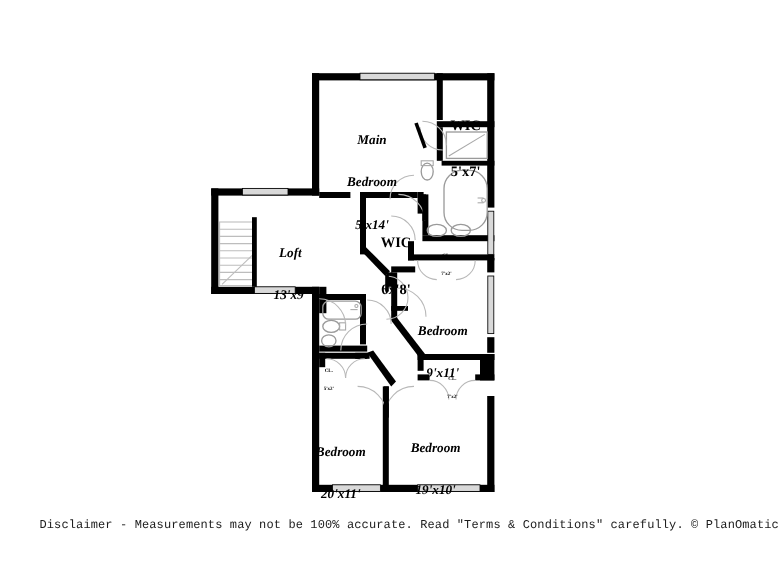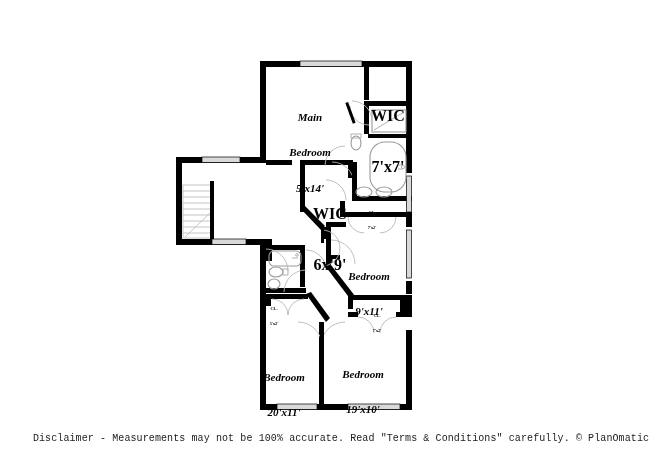--- a/index.html
+++ b/index.html
@@ -45,21 +45,21 @@
     font-family: "Liberation Serif", serif;
     font-weight: bold;
     color: #000000;
     line-height: 1.08;
     white-space: pre;
     pointer-events: none;
   }
   .room-label .nm { display: block; }
   .room-label .dm { display: block; }
   .lbl-big { font-size: 11px; font-style: italic; }
-  .lbl-med { font-size: 16px; }
+  .lbl-med { font-size: 12px; }
   .lbl-tiny { font-size: 4.2px; line-height: 1.12; }
 </style>
 </head>
 <body>
 
 <div id="page">
 
   <svg id="plan-canvas" viewBox="0 0 650 473">
     <defs>
       <style>
@@ -245,28 +245,32 @@
   </svg>
 
   <div class="room-label lbl-big" style="left:265px; top:88px; width:90px;">
     <span class="nm">Main</span>
     <span class="nm">Bedroom</span>
     <span class="dm">5'x14'</span>
   </div>
 
   <div class="room-label lbl-med" style="left:358px; top:72px; width:60px;">
     <span class="nm">WIC</span>
-    <span class="dm">7'x7'</span>
+    <span class="dm">5'x7'</span>
   </div>
 
   <div class="room-label lbl-med" style="left:302px; top:170px; width:56px;">
     <span class="nm">WIC</span>
-    <span class="dm">6x'9'</span>
-  </div>
-
+    <span class="dm">6x'8'</span>
+  </div>
+
+  <div class="room-label lbl-big" style="left:210px; top:182px; width:64px;">
+    <span class="nm">Loft</span>
+    <span class="dm">13'x9'</span>
+  </div>
 
   <div class="room-label lbl-big" style="left:332px; top:247px; width:74px;">
     <span class="nm">Bedroom</span>
     <span class="dm">9'x11'</span>
   </div>
 
   <div class="room-label lbl-big" style="left:247px; top:348px; width:74px;">
     <span class="nm">Bedroom</span>
     <span class="dm">20'x11'</span>
   </div>

